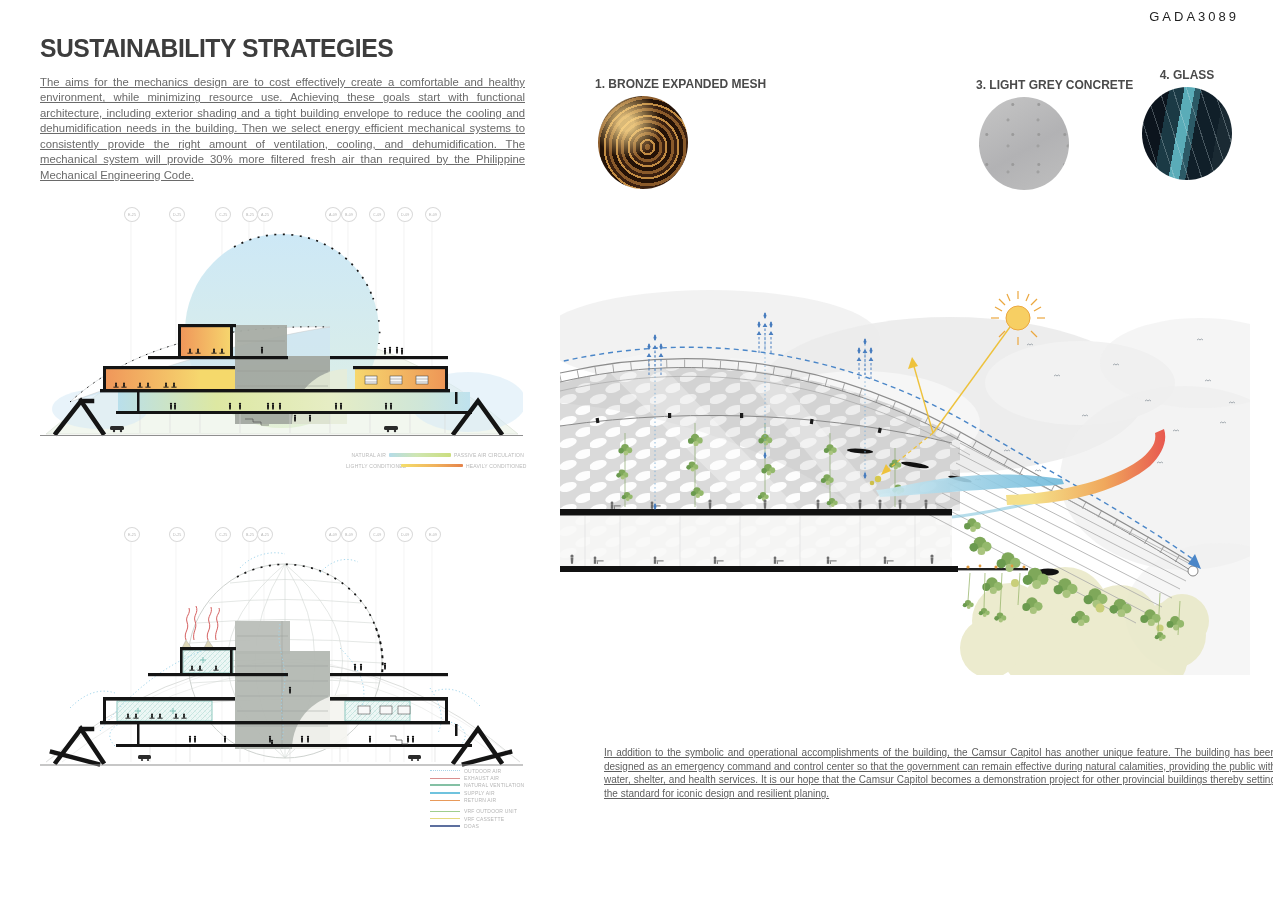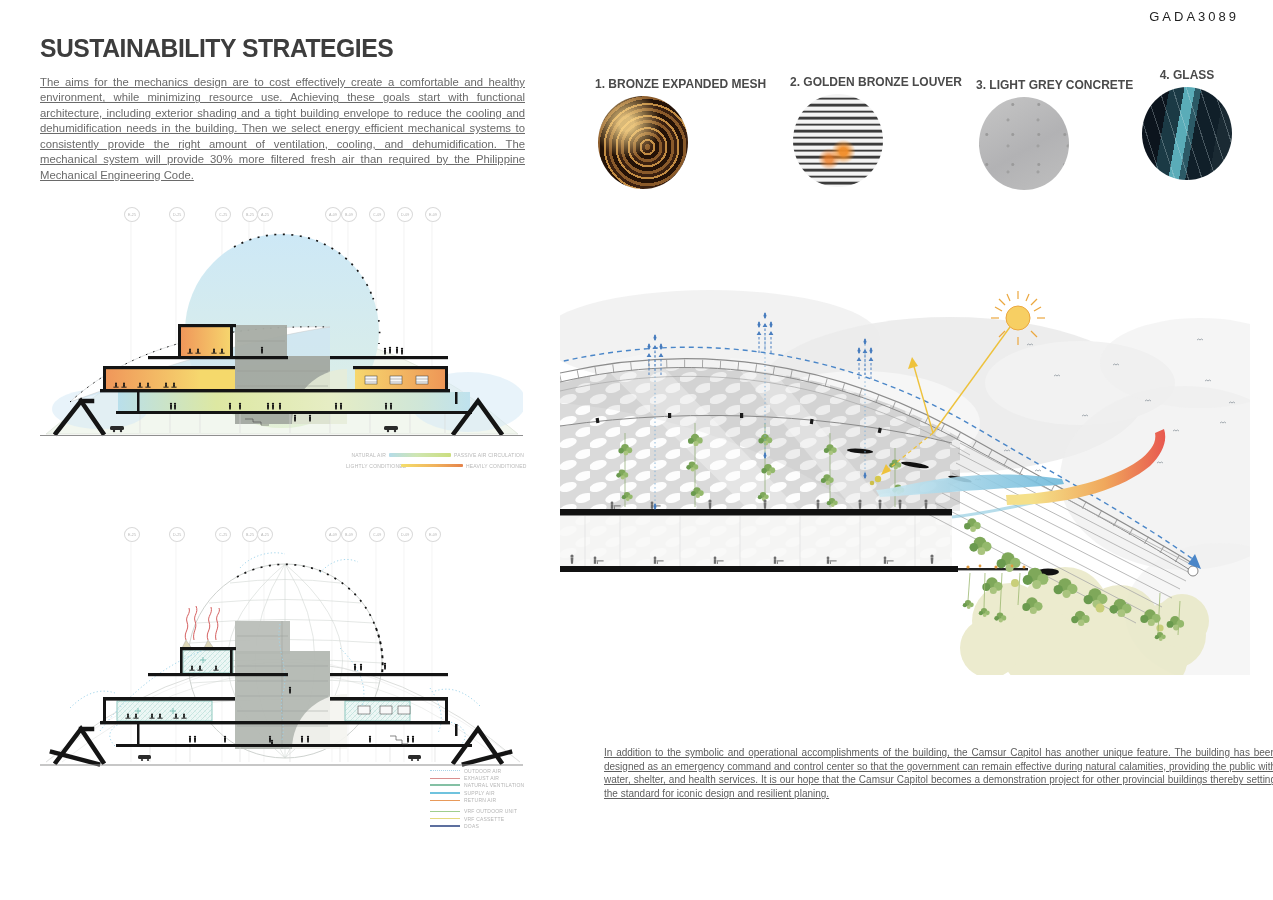--- a/index.html
+++ b/index.html
@@ -64,24 +64,20 @@
 
 <div id="board">
 
   <div class="abs" id="title">SUSTAINABILITY STRATEGIES</div>
   <div class="abs" id="code">GADA3089</div>
   <div class="abs para" id="intro">The aims for the mechanics design are to cost effectively create a comfortable and healthy environment, while minimizing resource use. Achieving these goals start with functional architecture, including exterior shading and a tight building envelope to reduce the cooling and dehumidification needs in the building. Then we select energy efficient mechanical systems to consistently provide the right amount of ventilation, cooling, and dehumidification. The mechanical system will provide 30% more filtered fresh air than required by the Philippine Mechanical Engineering Code.</div>
 
   <div class="material" style="left:595px;top:77px;">
     <div class="mat-label">1. BRONZE EXPANDED MESH</div>
     <div class="mat-circle mat-mesh"></div>
-  </div>
-  <div class="material" style="left:790px;top:75px;">
-    <div class="mat-label">2. GOLDEN BRONZE LOUVER</div>
-    <div class="mat-circle mat-louver"></div>
   </div>
   <div class="material" style="left:976px;top:78px;">
     <div class="mat-label">3. LIGHT GREY CONCRETE</div>
     <div class="mat-circle mat-concrete"></div>
   </div>
   <div class="material" style="left:1139px;top:68px;">
     <div class="mat-label">4. GLASS</div>
     <div class="mat-circle mat-glass"></div>
   </div>
 

